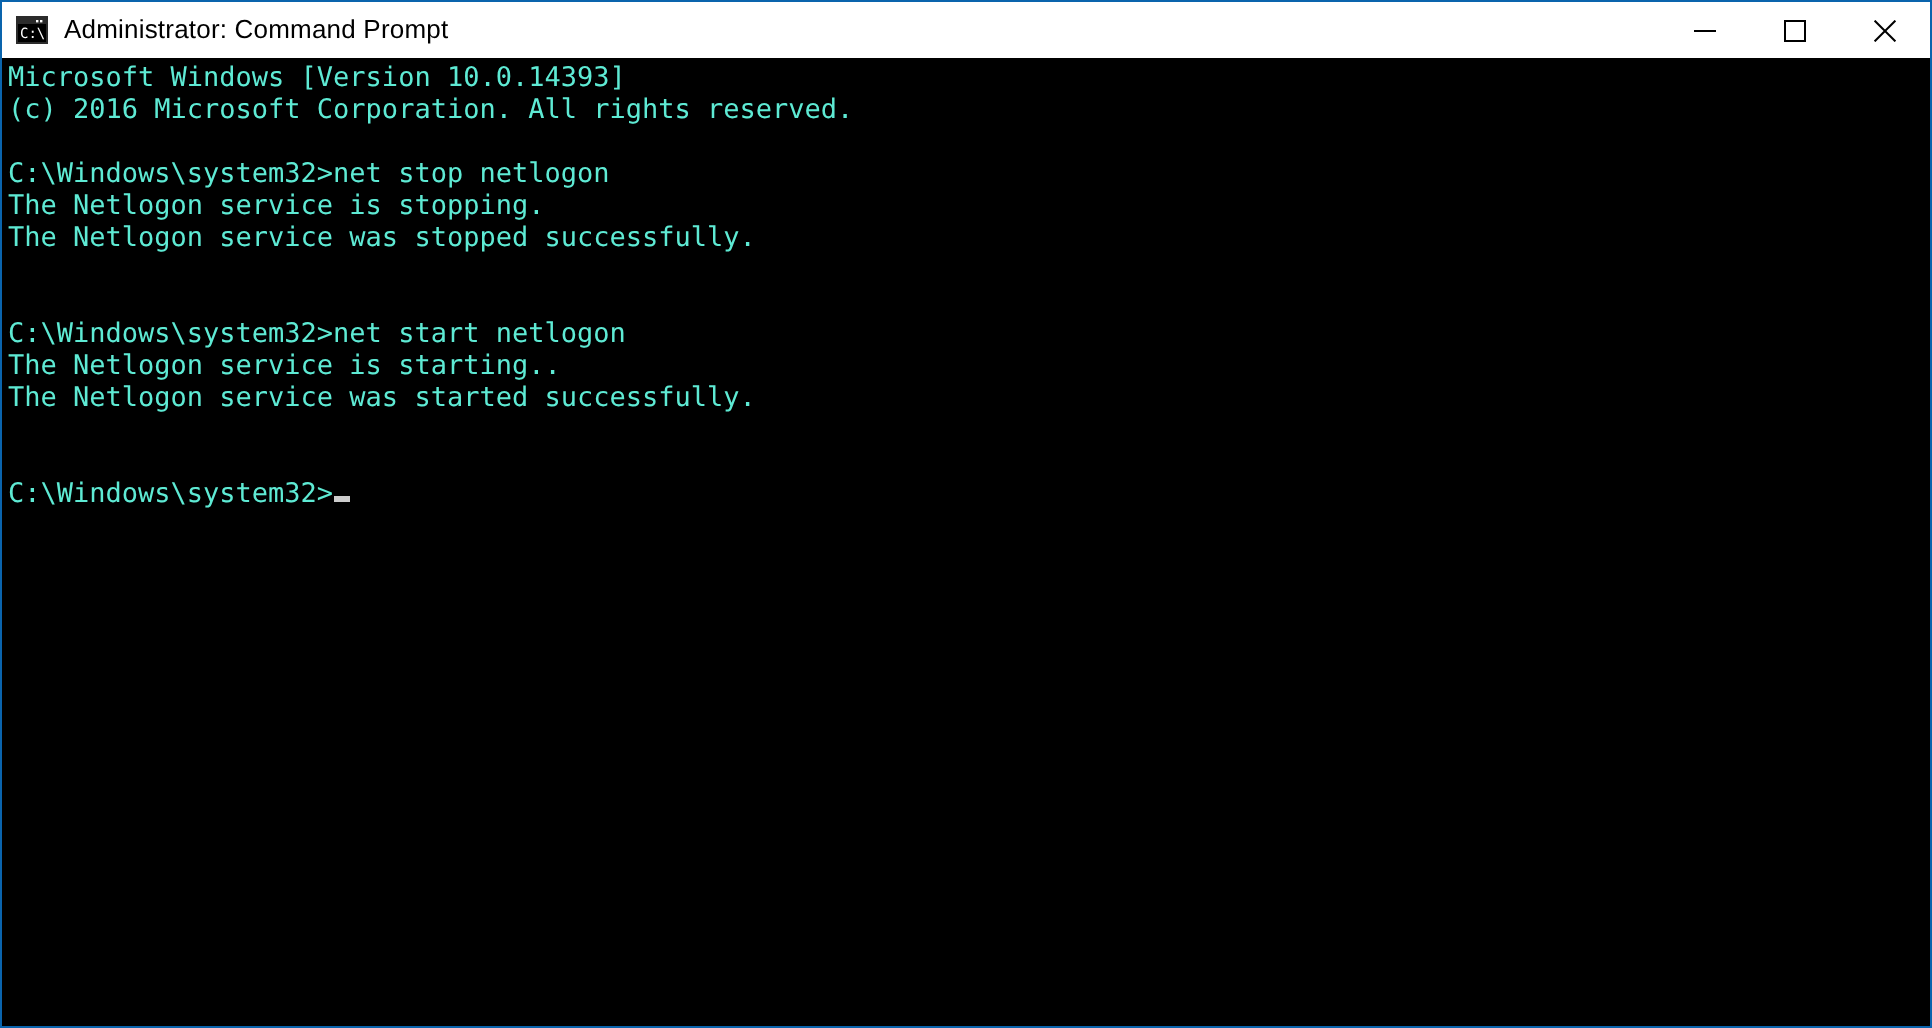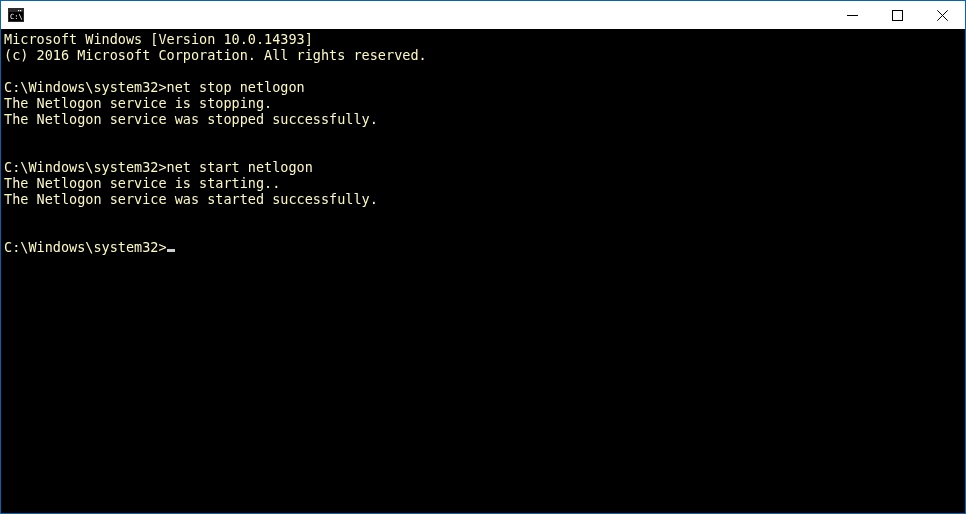--- a/index.html
+++ b/index.html
@@ -84,21 +84,21 @@
     overflow: hidden;
     position: relative;
     padding: 2px 0 0 3px;
     box-sizing: border-box;
   }
 
   .console-lines {
     font-family: "DejaVu Sans Mono", "Liberation Mono", monospace;
     font-size: 13.5px;
     line-height: 16px;
-    color: #fef9c3;
+    color: #5eead4;
     white-space: pre;
     letter-spacing: 0px;
   }
 
   .line {
     height: 16px;
     white-space: pre;
   }
 
   .cursor {
@@ -119,20 +119,21 @@
 
     <svg class="title-icon" viewBox="0 0 16 16">
       <rect x="0.5" y="1.5" width="15" height="13" fill="#ffffff" stroke="#2b2b2b" stroke-width="1"></rect>
       <rect x="1" y="2" width="14" height="3" fill="#2b2b2b"></rect>
       <rect x="10" y="3" width="1.2" height="1.2" fill="#ffffff"></rect>
       <rect x="12" y="3" width="1.2" height="1.2" fill="#ffffff"></rect>
       <rect x="1" y="5" width="14" height="9" fill="#000000"></rect>
       <text x="2" y="12" font-family="DejaVu Sans Mono, monospace" font-size="7" fill="#ffffff">C:\.</text>
     </svg>
 
+    <span class="title-text">Administrator: Command Prompt</span>
 
     <div class="window-controls">
 
       <button class="win-btn" aria-label="Minimize">
         <svg width="11" height="11" viewBox="0 0 11 11">
           <line x1="0" y1="5.5" x2="11" y2="5.5" stroke="#000000" stroke-width="1"></line>
         </svg>
       </button>
 
       <button class="win-btn" aria-label="Maximize">

